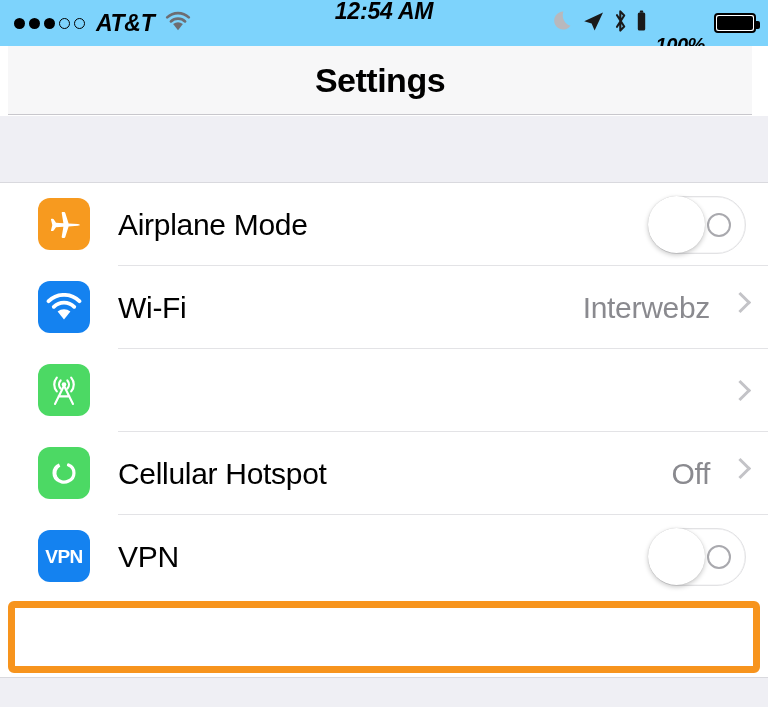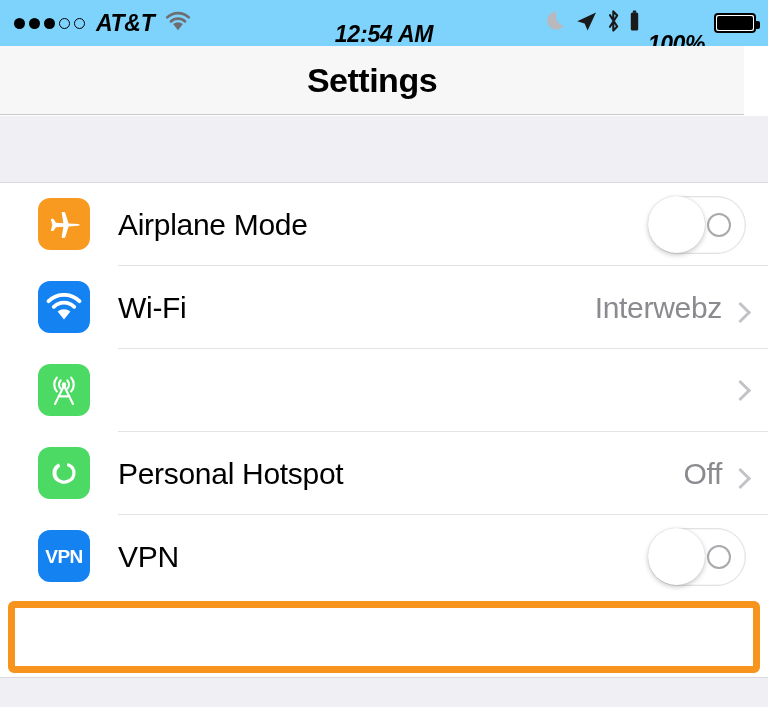--- a/index.html
+++ b/index.html
@@ -31,52 +31,52 @@
     width: 11px; height: 11px; border-radius: 50%;
     background: #000; display: inline-block;
   }
   .dot.hollow { background: transparent; border: 1.6px solid #000; }
   .carrier {
     font-size: 23px; font-weight: bold; color: #000;
     letter-spacing: -0.3px; line-height: 1;
   }
   .sb-center {
     position: absolute; left: 0; top: 0; width: 768px; height: 46px;
-    display: flex; align-items: flex-end; justify-content: center;
+    display: flex; align-items: flex-start; justify-content: center;
     pointer-events: none;
   }
   .clock {
     font-size: 23px; font-weight: bold; color: #000;
     letter-spacing: -0.2px; line-height: 1;
   }
   .sb-right {
     position: absolute; right: 12px; top: 0; height: 46px;
     display: flex; align-items: center; gap: 9px;
   }
   .batt-pct {
-    font-size: 23px; font-weight: bold; color: #000;
+    font-size: 20px; font-weight: bold; color: #000;
     letter-spacing: -0.4px; line-height: 1; margin-top: 43px;
   }
   .batt-shell {
     position: relative; width: 42px; height: 20px;
     border: 2px solid #000; border-radius: 4px;
     background: #fff; display: inline-block;
   }
   .batt-shell::after {
     content: ""; position: absolute; right: -6px; top: 6px;
     width: 4px; height: 8px; background: #000; border-radius: 0 2px 2px 0;
   }
   .batt-fill {
     position: absolute; left: 1px; top: 1px; bottom: 1px;
     width: calc(100% - 2px); background: #000; border-radius: 2px;
   }
 
   
   #nav-bar {
-    position: absolute; left: 0; top: 46px;
+    position: absolute; left: 8px; top: 46px;
     width: 744px; height: 69px;
     background: #F7F7F8;
     border-bottom: 1px solid #C8C7CC;
     display: flex; align-items: center; justify-content: center;
   }
   #nav-title {
     font-size: 34px; font-weight: bold; color: #000;
     letter-spacing: -0.5px;
   }
 
@@ -115,21 +115,21 @@
   .icon-vpn-text {
     color: #fff; font-size: 19px; font-weight: bold;
     letter-spacing: -0.6px; line-height: 1;
   }
   .row-label {
     position: absolute; left: 118px;
     font-size: 30px; color: #000; letter-spacing: -0.3px;
   }
   .row-right {
     position: absolute; right: 22px;
-    display: flex; align-items: flex-end; gap: 10px;
+    display: flex; align-items: flex-start; gap: 22px;
   }
   .row-value {
     font-size: 30px; color: #8A8A8F; letter-spacing: -0.3px;
   }
   .chevron {
     width: 14px; height: 24px; position: relative; display: inline-block;
   }
   .chevron::before {
     content: ""; position: absolute; left: 1px; top: 4px;
     width: 12px; height: 12px;
@@ -283,21 +283,21 @@
       </span>
       <span class="row-sep"></span>
     </div>
 
     <div class="row">
       <span class="row-icon" style="background:#4CD964;">
         <svg width="36" height="36" viewBox="0 0 36 36">
           <path d="M22.5 10 A8.6 8.6 0 0 1 22.5 26 A8.6 8.6 0 0 1 13.5 10 A8.6 8.6 0 0 0 13.5 26" stroke="#fff" stroke-width="3.2" fill="none" stroke-linecap="round"></path>
         </svg>
       </span>
-      <span class="row-label">Personal Hotspot</span>
+      <span class="row-label">Cellular Hotspot</span>
       <span class="row-right">
         <span class="row-value">Off</span>
         <span class="chevron"></span>
       </span>
       <span class="row-sep"></span>
     </div>
 
     <div class="row">
       <span class="row-icon" style="background:#1482F0;">
         <span class="icon-vpn-text">VPN</span>

